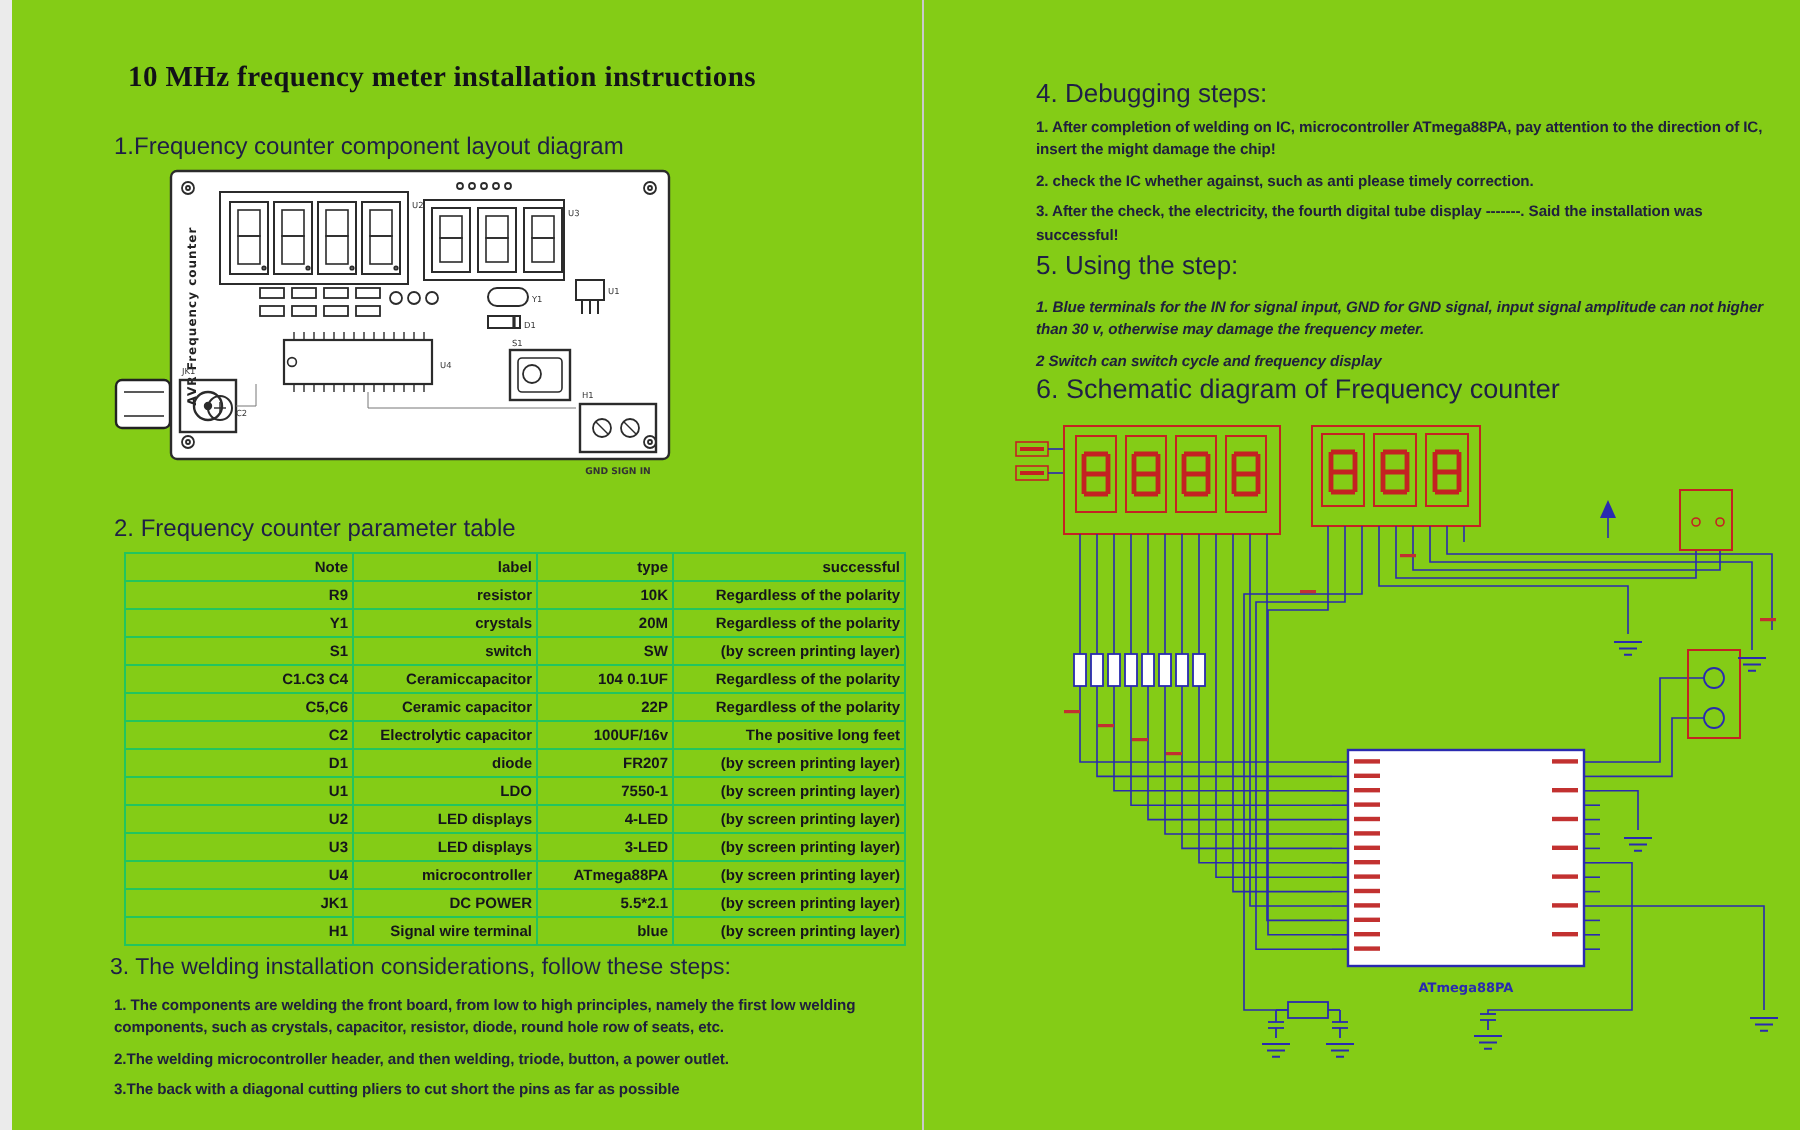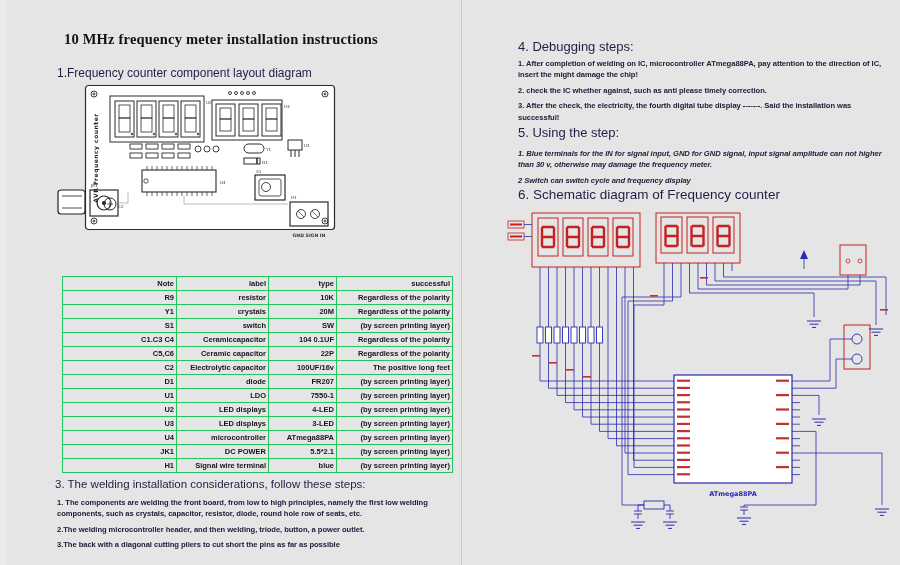--- a/index.html
+++ b/index.html
@@ -1,17 +1,17 @@
 <!DOCTYPE html>
 <html><head>
 <meta charset="utf-8">
 <style>
   html,body{margin:0;padding:0;}
   body{background:#cfcfcf;font-family:"Liberation Sans",sans-serif;}
-  .canvas{position:relative;width:900px;height:565px;background:#e5e5e5;overflow:hidden;}
+  .canvas{position:relative;width:900px;height:565px;background:#84cc16;overflow:hidden;}
   .edge-strip{position:absolute;left:0;top:0;width:6px;height:100%;background:#ebebeb;}
   .page-divider{position:absolute;left:461px;top:0;width:1px;height:100%;background:#c9c9c9;}
   .page{position:absolute;top:0;height:565px;}
   .page-left{left:0;width:461px;}
   .page-right{left:462px;width:438px;}
   .doc-title{position:absolute;left:64px;top:31px;font-family:"Liberation Serif",serif;font-size:14.5px;font-weight:bold;color:#121218;letter-spacing:.2px;white-space:nowrap;}
   .sec-h{position:absolute;font-family:Liberation Sans, sans-serif;font-size:12px;color:#1f1f46;white-space:nowrap;}
   .sec-h.big{font-size:13px;}
   .steps{position:absolute;color:#20203d;font-size:7.6px;font-weight:600;line-height:1.5;letter-spacing:-.05px;}
   .steps p{margin:0 0 4px 0;}
@@ -195,20 +195,21 @@
       </g>
       <text x="207" y="115" font-size="4.2" fill="#333">H1</text>
       <text x="225" y="153" text-anchor="middle" font-size="4.6" font-weight="600" fill="#333">GND SIGN IN</text>
 
       <g stroke="#777" stroke-width="0.5" fill="none">
         <polyline points="34,119 44,119 44,108"></polyline>
         <polyline points="100,112 100,120 204,120"></polyline>
       </g>
     </svg>
 
+    <div class="sec-h" style="left:57px;top:257px;">2.  Frequency counter parameter table</div>
 
     <table class="param-table">
       <colgroup>
           <col style="width:114px">
           <col style="width:92px">
           <col style="width:68px">
           <col style="width:116px">
         </colgroup>
       <thead>
         <tr>

